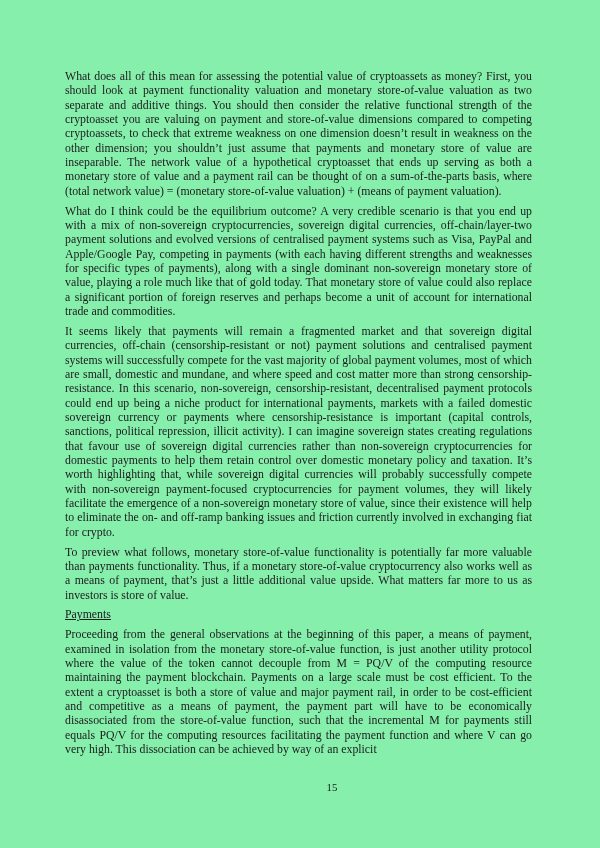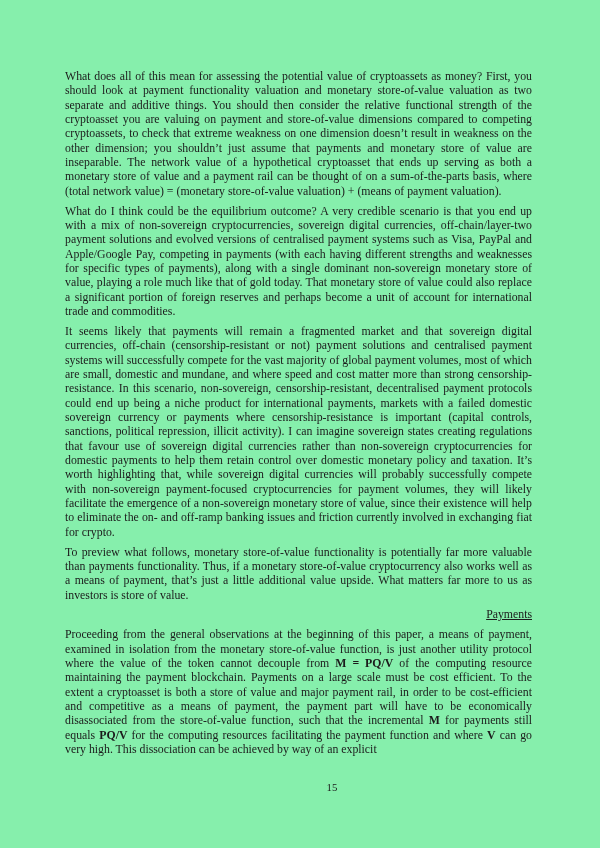--- a/index.html
+++ b/index.html
@@ -25,25 +25,25 @@
     line-height: 14.35px;
     text-align: justify;
   }
   .text-block p {
     margin: 0 0 5.5px 0;
   }
   .section-heading {
     font-size: 11.8px;
     font-weight: normal;
     text-decoration: underline;
-    text-align: right;
+    text-align: left;
     margin: 4px 0 9px 0;
   }
   .bold-var {
-    font-weight: bold;
+    font-weight: normal;
   }
   .page-number {
     position: absolute;
     top: 781px;
     left: 0;
     width: 100%;
     text-align: center;
     font-size: 10.8px;
     color: #1b1b1b;
     padding-left: 32px;

